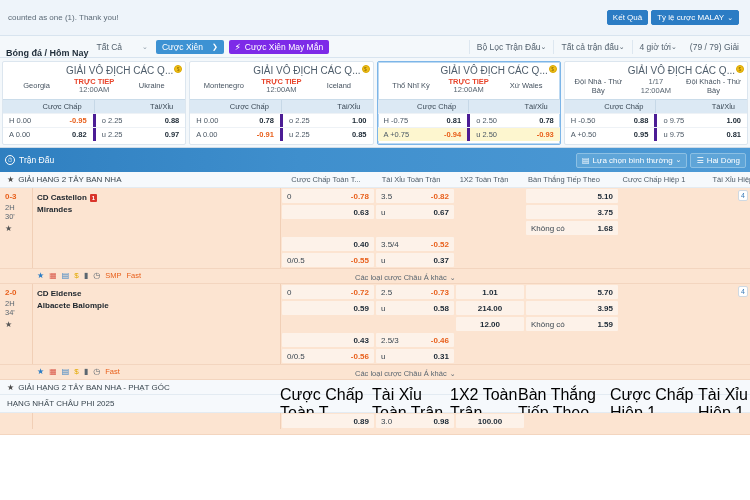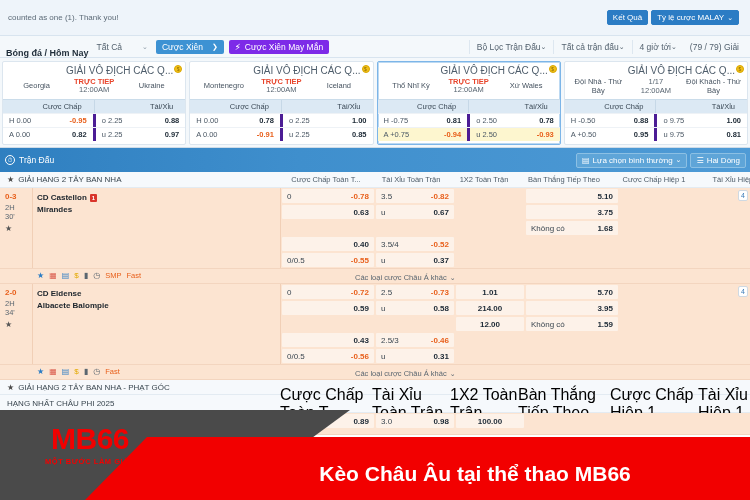--- a/index.html
+++ b/index.html
@@ -744,23 +744,14 @@
             <span class="r">0.98</span>
           </div>
           <div class="ocell filled w3">
             <span class="cntr">100.00</span>
           </div>
         </div>
       </div>
     </div>
   </div>
 
-  <div class="banner">
-    <div class="banner-gray"></div>
-    <div class="banner-red"></div>
-    <div class="mb66">
-      <div class="mb66-main">MB66</div>
-      <div class="mb66-sub">MỘT BƯỚC LÀM GIÀU</div>
-    </div>
-    <div class="banner-title">Kèo Châu Âu tại thể thao MB66</div>
-  </div>
 
 </div>
 
 </body></html>

